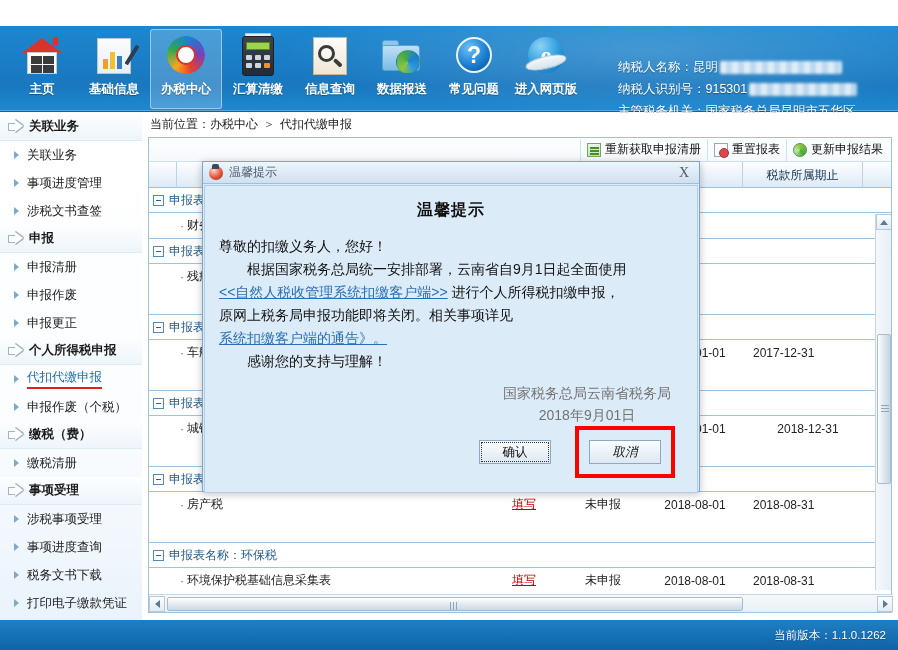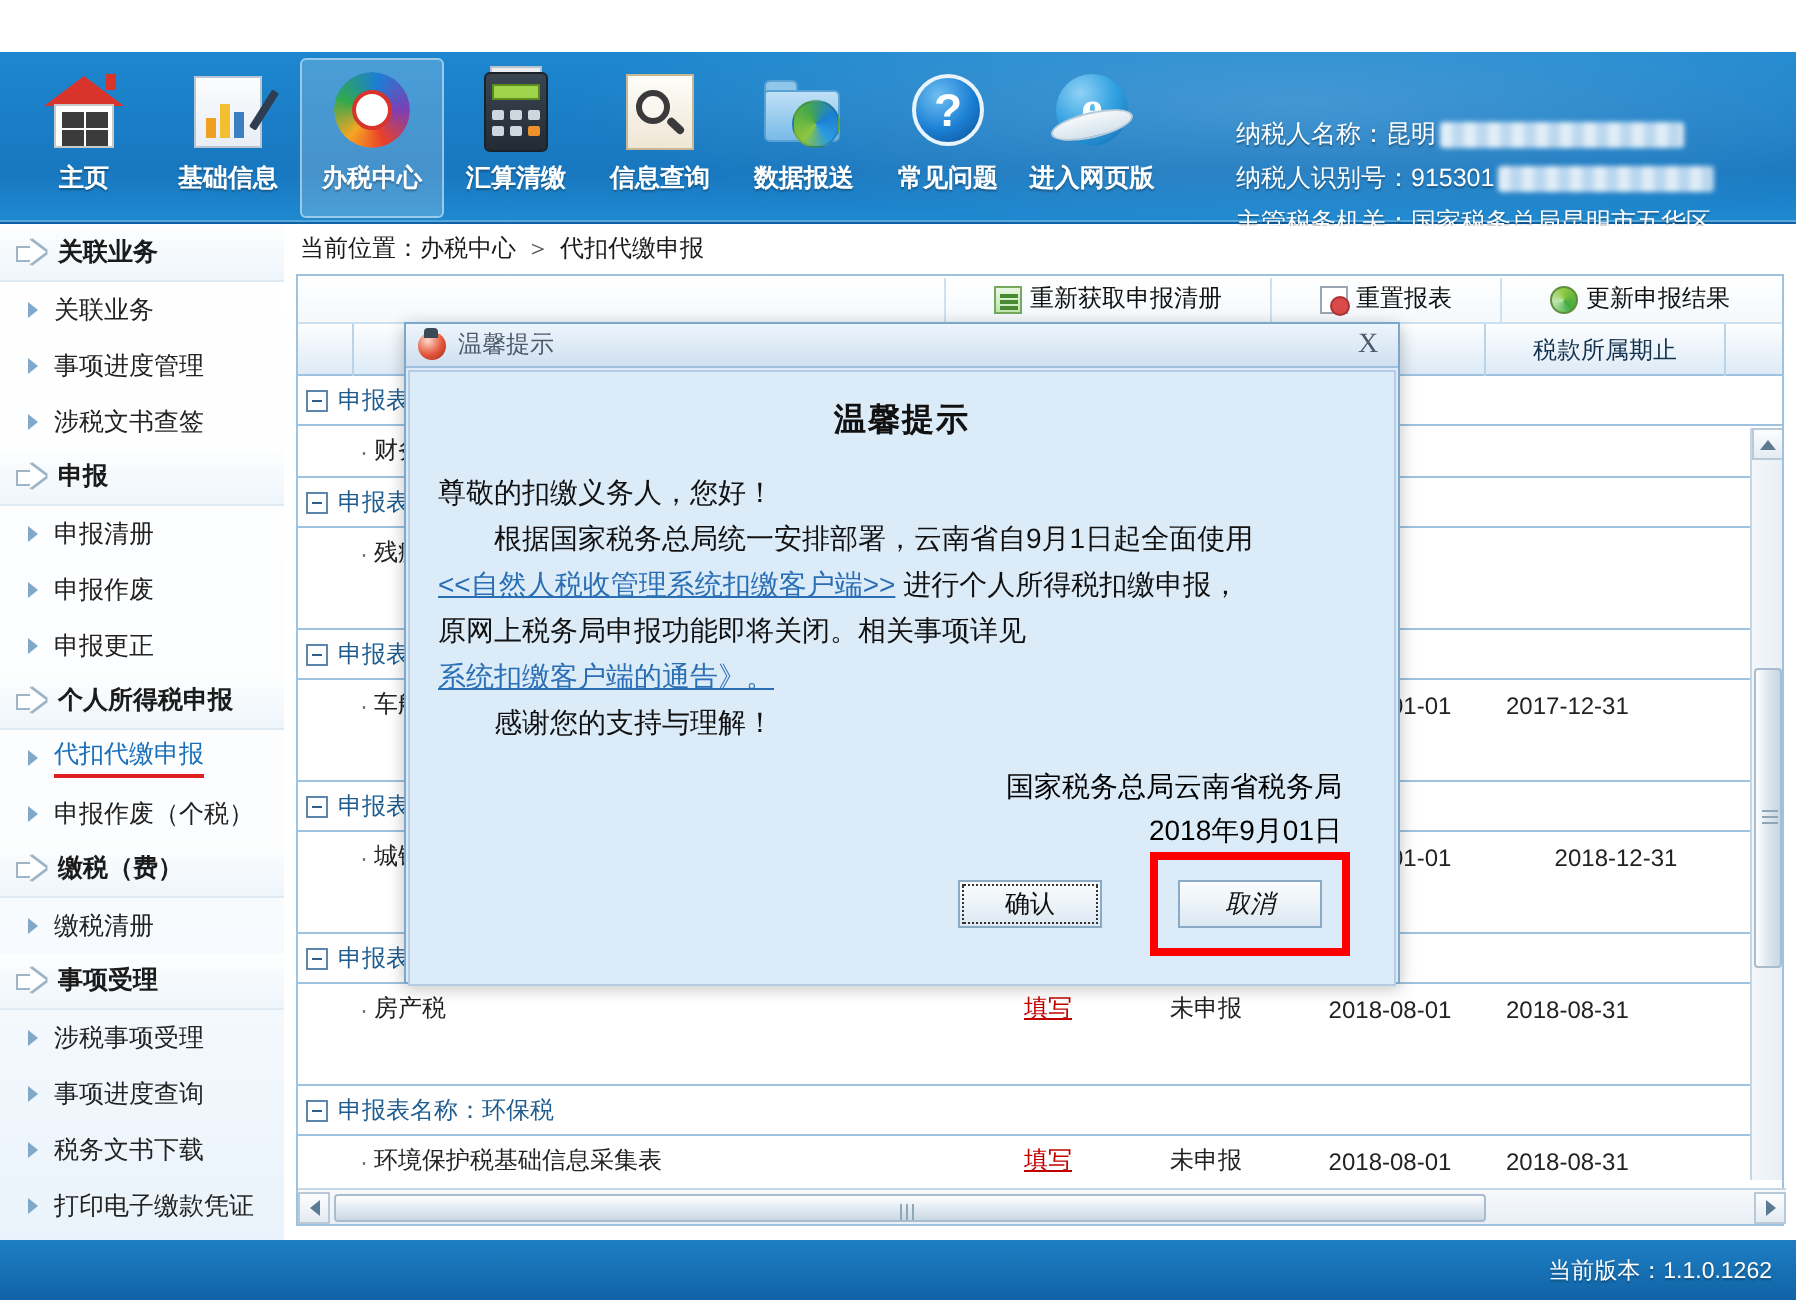--- a/index.html
+++ b/index.html
@@ -235,21 +235,21 @@
     position:absolute; left:6px; top:24px; width:744px; height:476px;
     border:1px solid #9dc3e0; background:#ffffff;
   }
   .panel-toolbar {
     height:24px; display:flex; align-items:center; justify-content:flex-end;
     padding-right:2px; gap:0px;
     background: linear-gradient(180deg,#ffffff,#f4f9fd);
     border-bottom:1px solid #cde0ef;
   }
   .tool-btn {
-    display:flex; align-items:center; height:22px; padding:0 24px; cursor:default;
+    display:flex; align-items:center; height:22px; padding:0 6px; cursor:default;
     font-size:12px; color:#111; white-space:nowrap;
     border-left:1px solid #cfe1ef;
   }
   .tool-ico { width:14px; height:14px; margin-right:4px; flex:none; position:relative; }
   .ti-green { background:linear-gradient(180deg,#e9f7e3,#bfe6ae); border:1px solid #76a95f; }
   .ti-green::after{ content:""; position:absolute; left:2px; top:3px; width:9px; height:2px; background:#4a8a35; box-shadow:0 3px 0 #4a8a35, 0 6px 0 #4a8a35;}
   .ti-page { background:#ffffff; border:1px solid #9aa7b3; }
   .ti-page::after{ content:""; position:absolute; right:-2px; bottom:-2px; width:8px; height:8px; border-radius:50%; background:#d94a4a; border:1px solid #a33; }
   .ti-refresh {
     border-radius:50%;
@@ -380,22 +380,22 @@
   .modal-p {
     margin:0 14px; font-size:14px; line-height:23px; color:#111;
     font-family:"Liberation Sans", sans-serif;
   }
   .modal-p.first { margin-top:14px; }
   .indent { display:inline-block; width:28px; }
   .dlink {
     color:#2a6fb5; text-decoration:underline; cursor:default;
   }
   .modal-sign {
-    position:absolute; right:26px; top:196px; text-align:right;
-    font-size:14px; line-height:22px; color:#000000;
+    position:absolute; right:26px; top:196px; text-align:center;
+    font-size:14px; line-height:22px; color:#737373;
   }
   .modal-btns {
     position:absolute; left:0; bottom:14px; width:100%;
     display:flex; justify-content:flex-end; align-items:center; padding-right:22px;
   }
   .btn {
     width:72px; height:24px; display:flex; align-items:center; justify-content:center;
     font-size:12.5px; color:#111; cursor:default;
     background: linear-gradient(180deg,#fbfdfe,#dde8f2);
     border:1px solid #8aa9c4;

